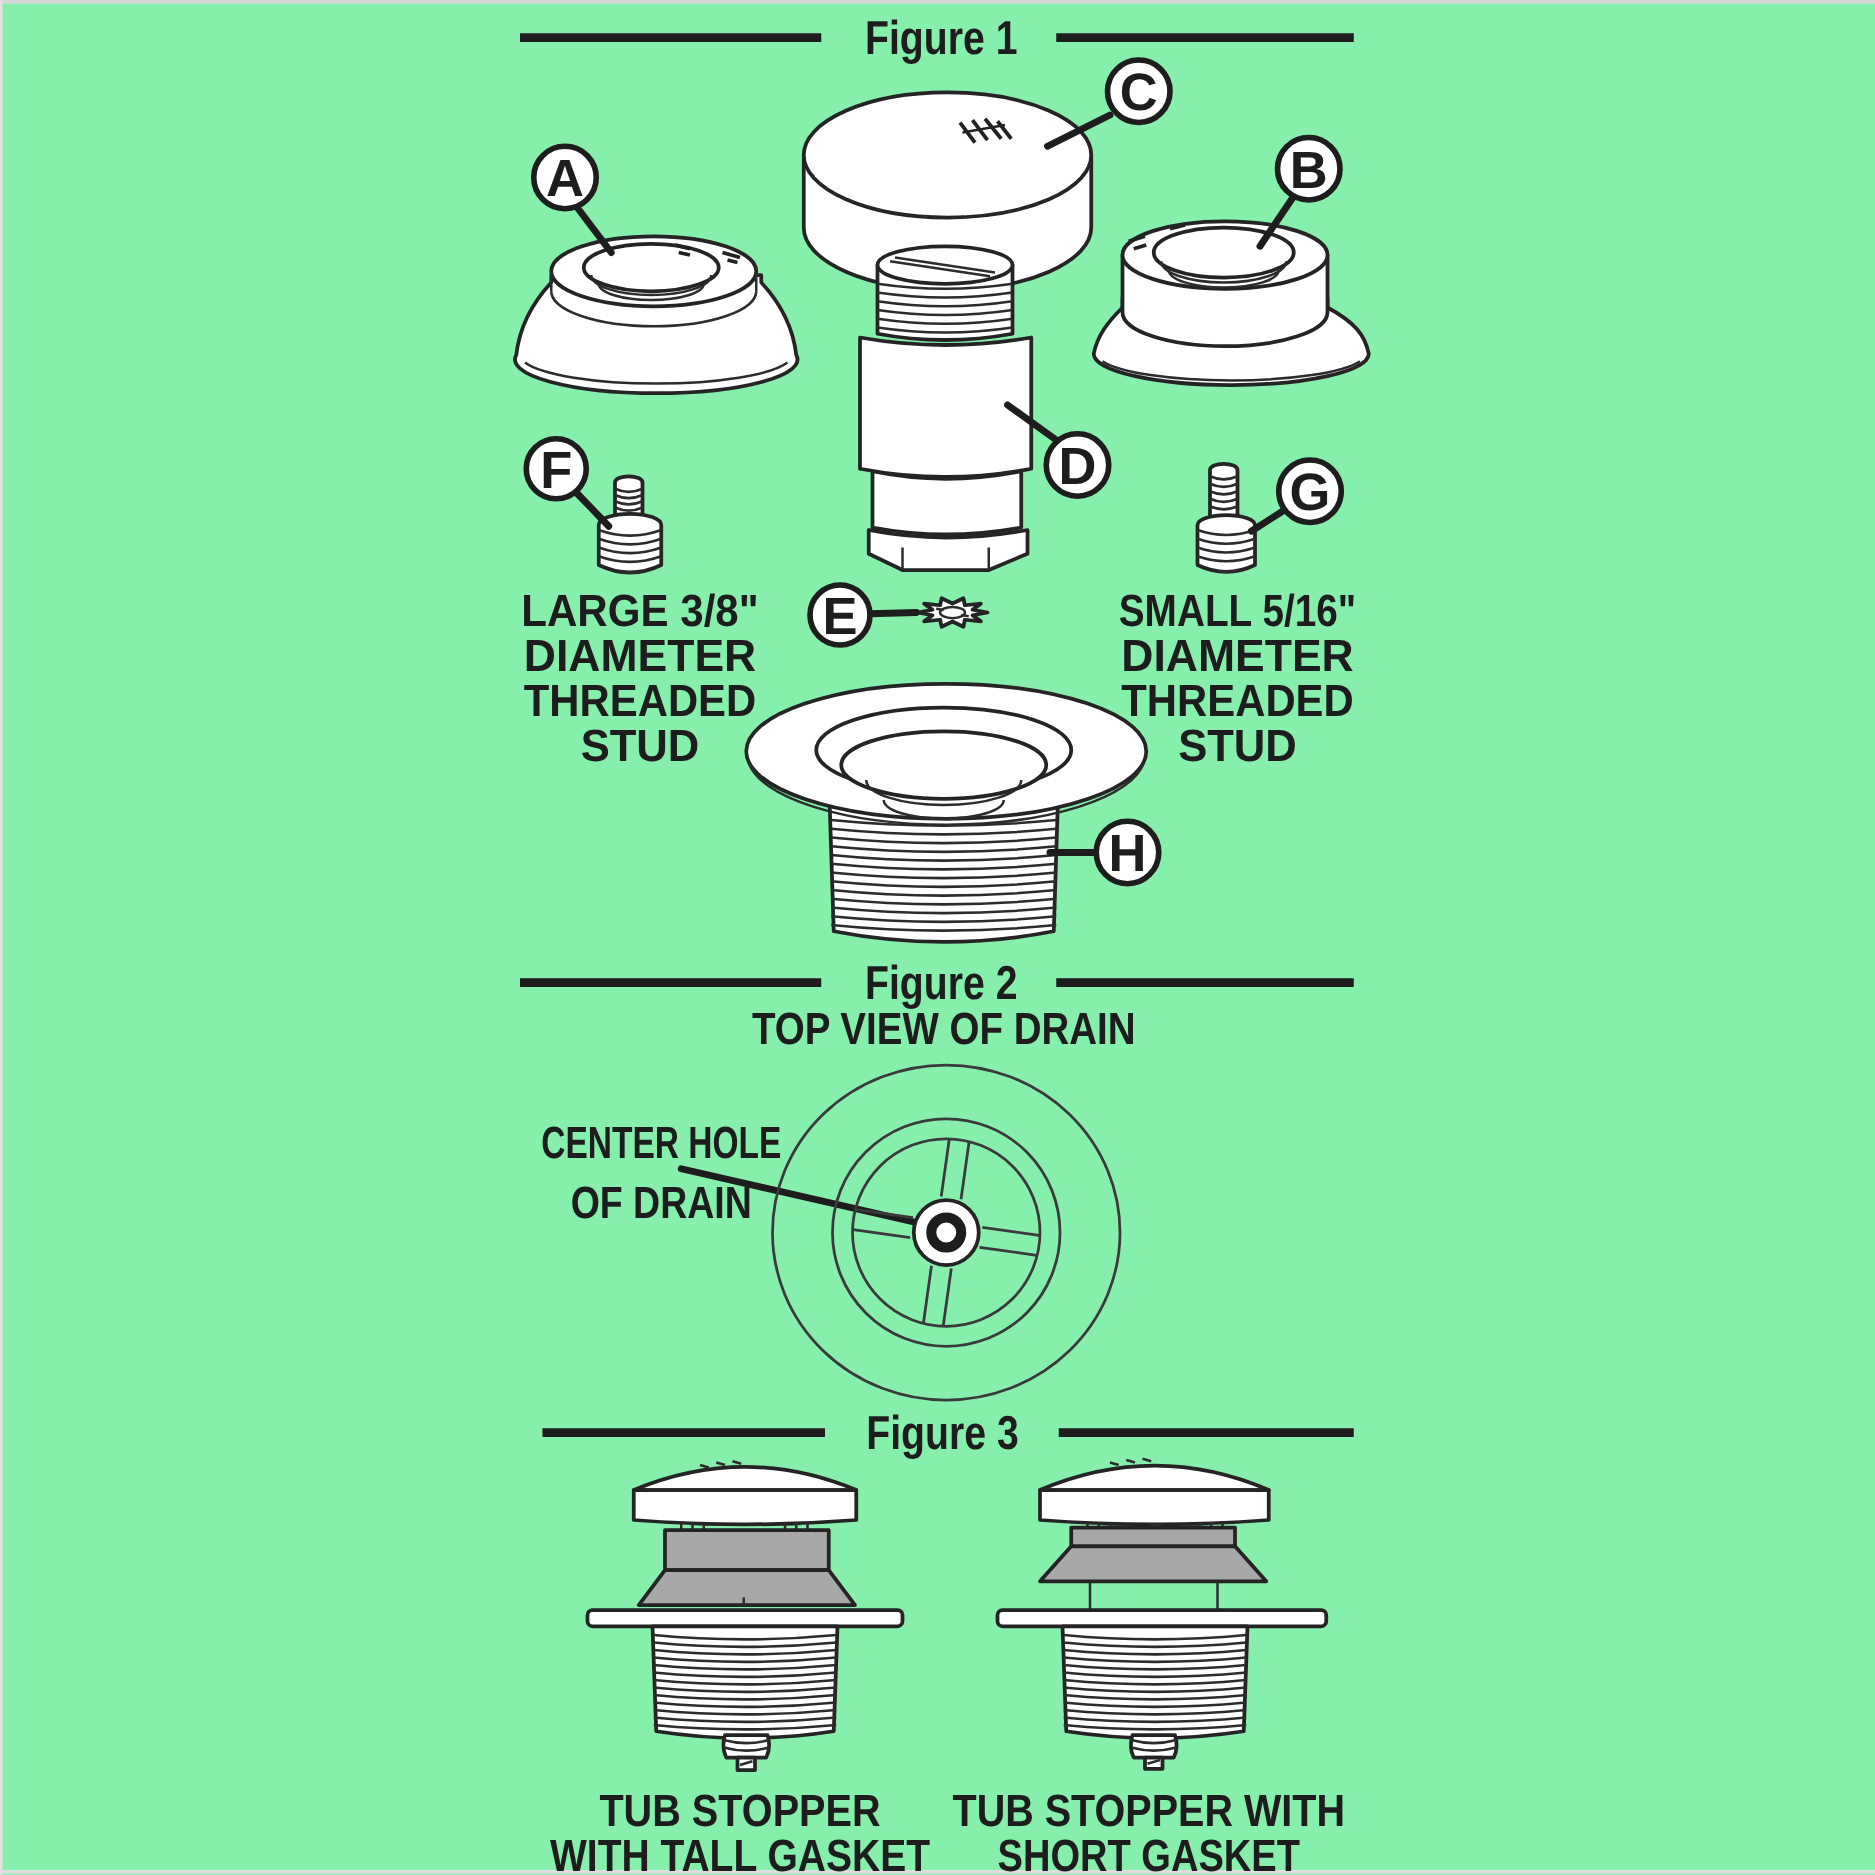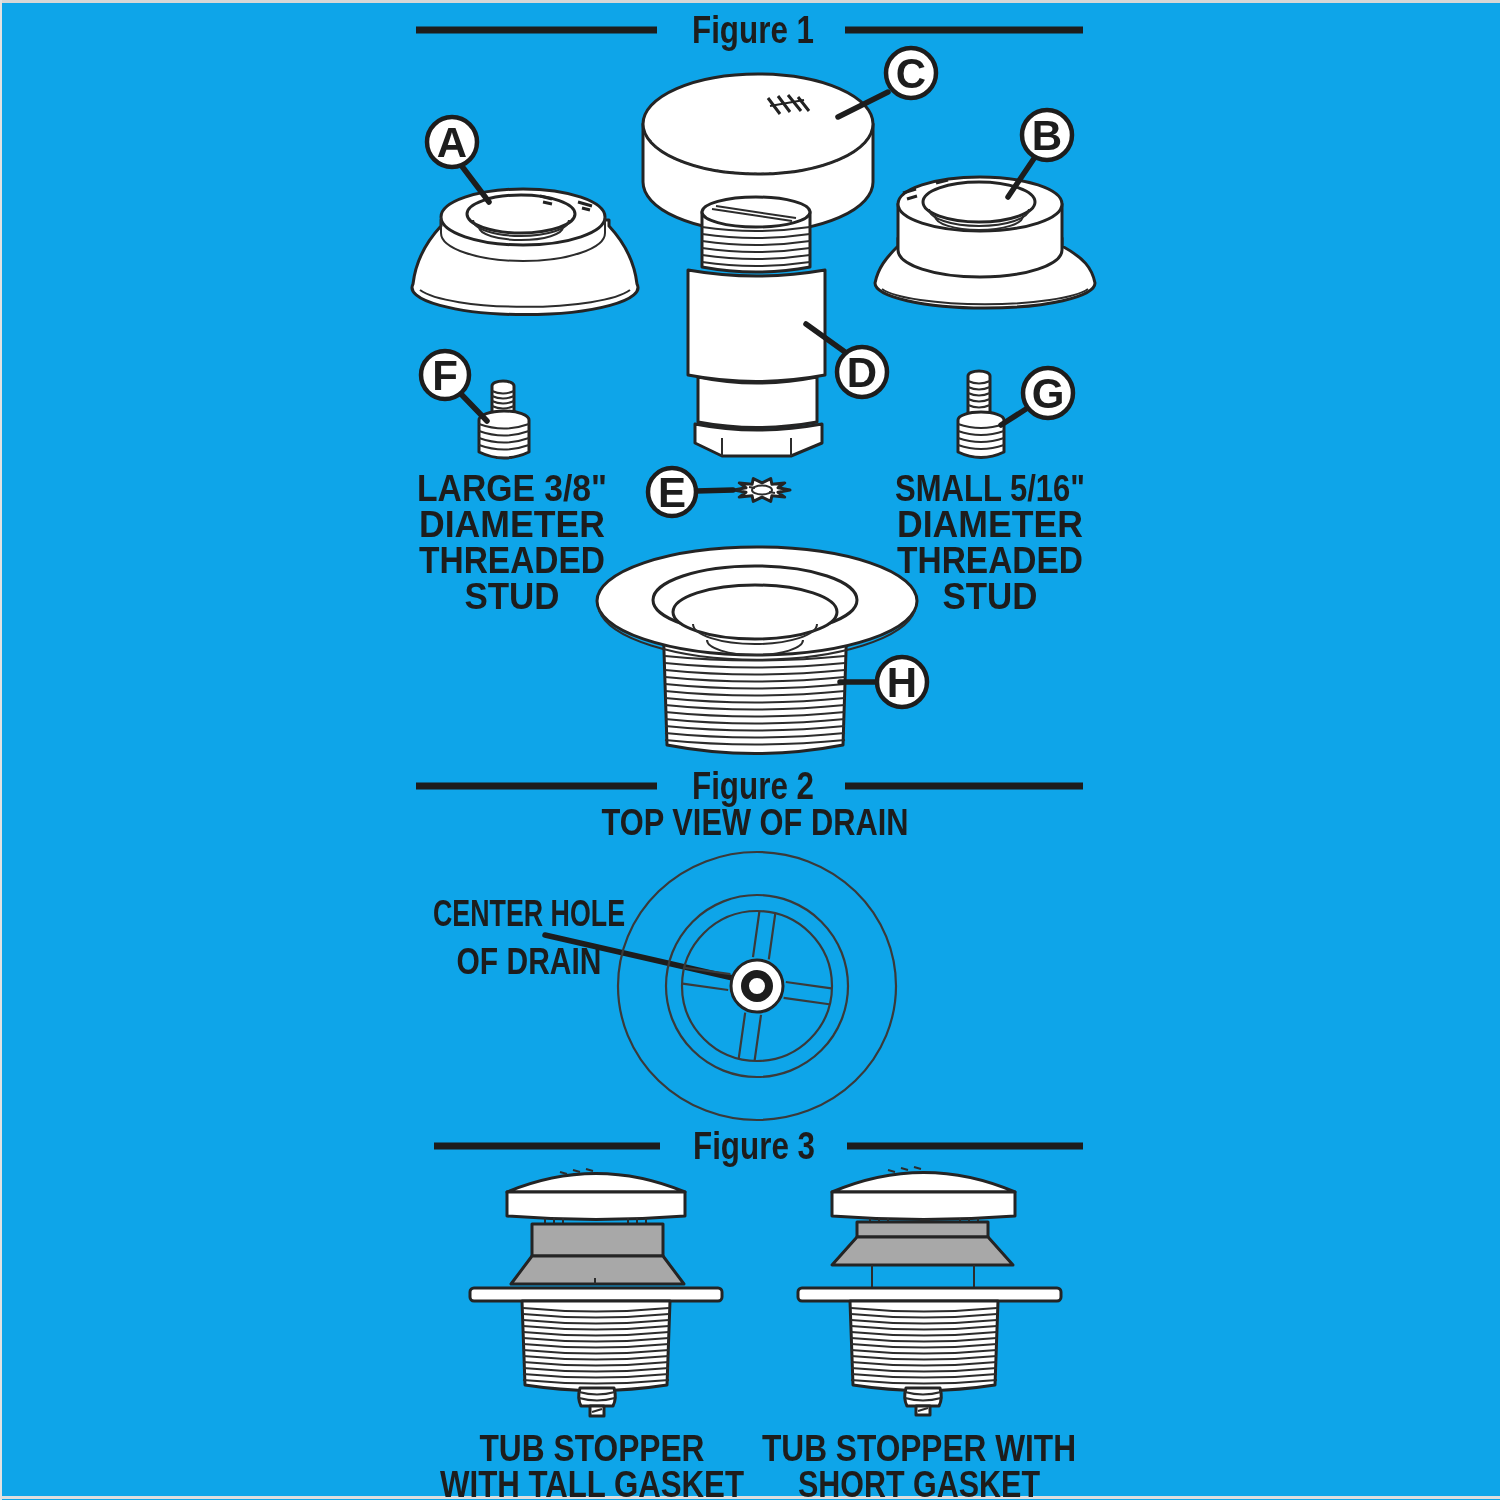--- a/index.html
+++ b/index.html
@@ -1,16 +1,16 @@
 <!DOCTYPE html>
 <html><head>
 <meta charset="utf-8">
 <style>
   html,body{margin:0;padding:0;background:#fff;}
-  .canvas{position:relative;width:1500px;height:1500px;background:#0ea5e9;overflow:hidden;
+  .canvas{position:relative;width:1500px;height:1500px;background:#86efac;overflow:hidden;
           font-family:"Liberation Sans", sans-serif;}
   svg{display:block;}
   text{font-family:"Liberation Sans", sans-serif;font-weight:bold;fill:#1d1d1d;}
   .ttl{font-size:38px;}
   .body-txt{font-size:36px;}
   .callout-letter{font-size:42px;}
   .outline{fill:#ffffff;stroke:#242424;stroke-width:3;stroke-linejoin:round;}
   .thin{fill:none;stroke:#2c2c2c;stroke-width:2;}
   .thread{fill:none;stroke:#2c2c2c;stroke-width:2;}
   .leader{stroke:#1d1d1d;stroke-width:5.5;stroke-linecap:round;fill:none;}

